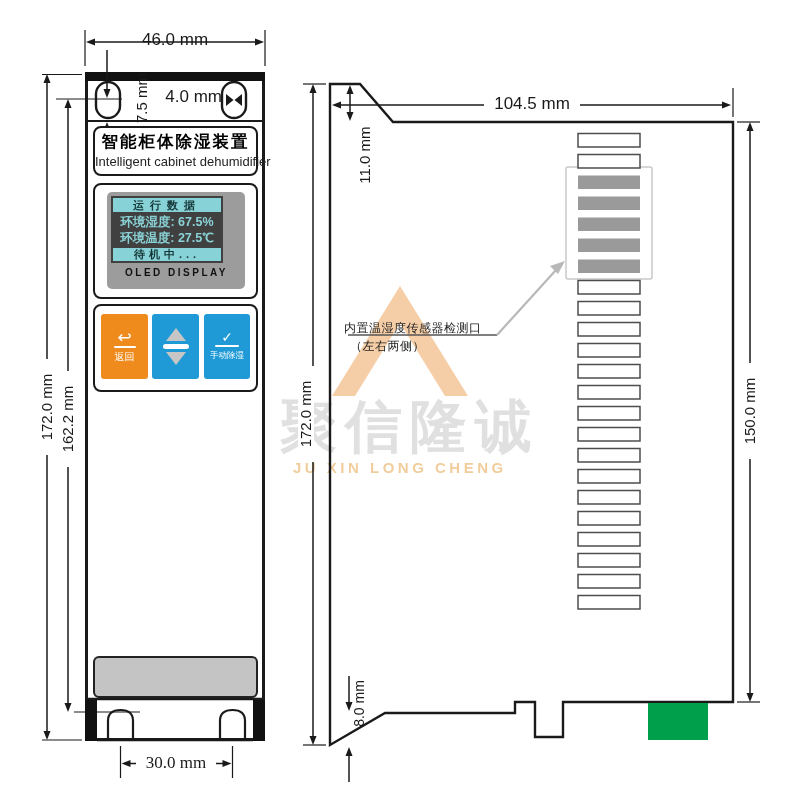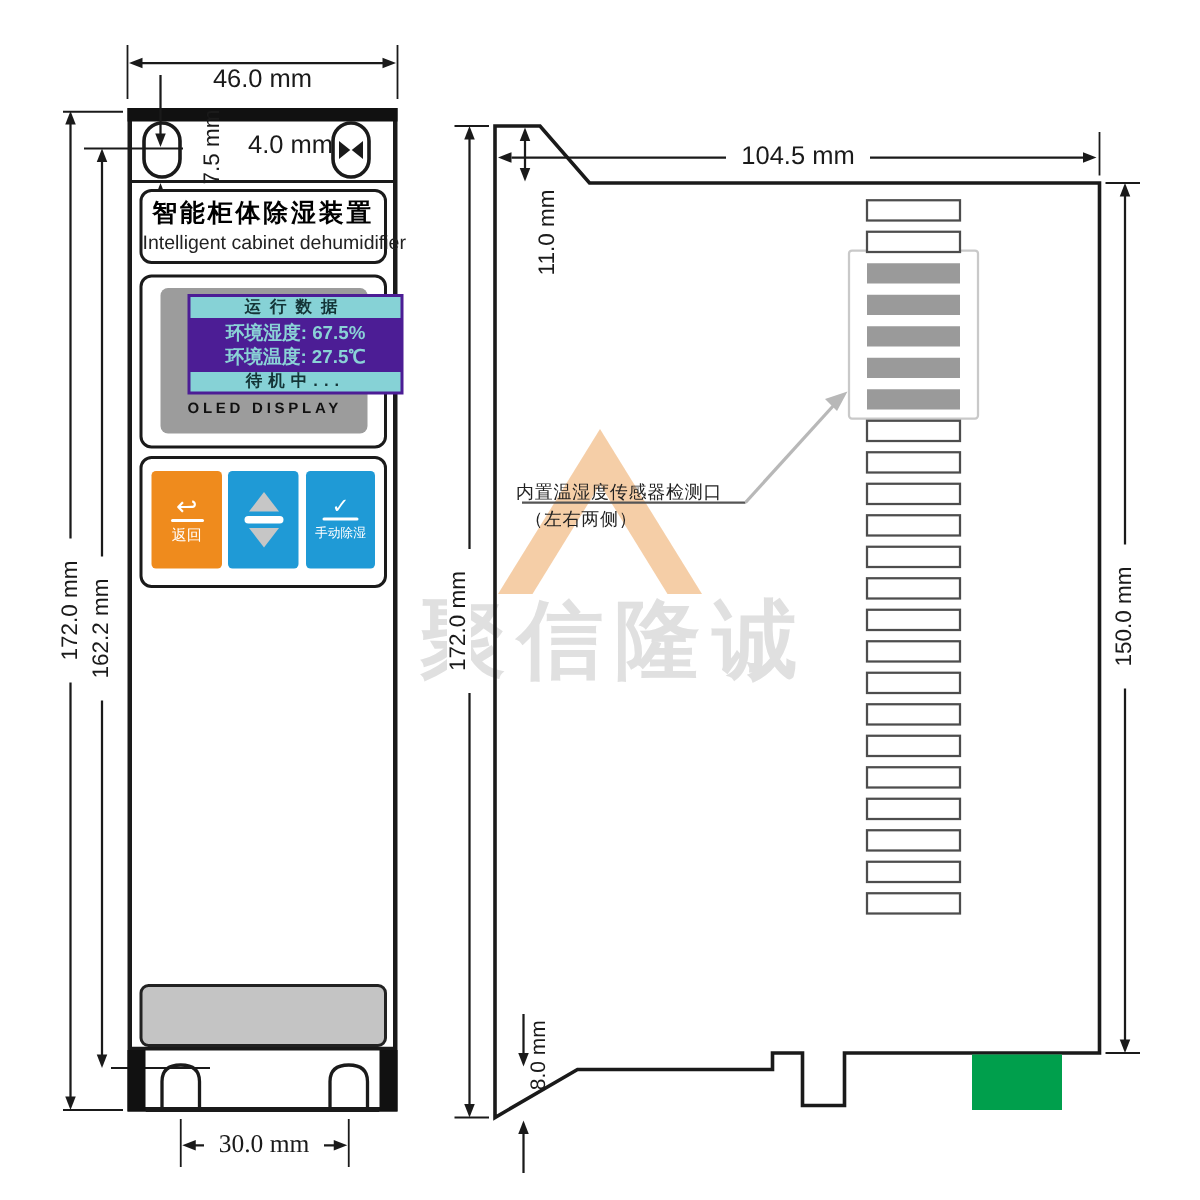--- a/index.html
+++ b/index.html
@@ -20,21 +20,21 @@
   .wm-cn{position:absolute;left:280px;top:389px;font-size:57px;font-weight:bold;
          letter-spacing:8px;color:#e0e0e0;white-space:nowrap;}
   .wm-en{position:absolute;left:293px;top:459px;font-size:15px;font-weight:bold;
          letter-spacing:3.5px;color:#f2cd9c;white-space:nowrap;}
   
   .panel{position:absolute;border:2.2px solid #1a1a1a;border-radius:8px;background:#fff;}
   #title-cn{left:95px;top:131px;width:161px;text-align:center;font-size:16.5px;font-weight:bold;
             letter-spacing:2px;color:#000000;white-space:nowrap;}
   #title-en{left:95px;top:154px;width:195px;font-size:13px;color:#222;white-space:nowrap;}
   #bezel{left:107px;top:192px;width:138px;height:97px;background:#9c9c9c;border-radius:5px;}
-  #screen{left:125px;top:196px;width:144px;height:67px;background:#4c1d95;padding:2px;}
+  #screen{left:111px;top:196px;width:112px;height:67px;background:#404040;padding:2px;}
   .lcd-bar{height:14px;background:#86d2d6;color:#143537;font-size:11px;font-weight:bold;
            text-align:center;line-height:14px;letter-spacing:6px;white-space:nowrap;}
   .lcd-row{height:16px;color:#8ad2d6;font-size:12.5px;font-weight:bold;line-height:16px;
            text-align:center;white-space:nowrap;}
   .lcd-status{height:13px;margin-top:2px;line-height:13px;letter-spacing:4px;}
   #oled-label{left:111px;top:267px;width:131px;text-align:center;font-size:10px;font-weight:bold;
               letter-spacing:2.5px;color:#111;}
   .btn{position:absolute;top:314px;height:65px;border-radius:3px;display:flex;flex-direction:column;
        align-items:center;justify-content:center;color:#fff;}
   .btn-ul{width:22px;height:2px;background:#fff;margin:1px 0 2px 0;border-radius:1px;}
@@ -55,20 +55,21 @@
 </head>
 <body>
 
 <div id="canvas">
 
   <svg id="wm-layer" class="layer">
     <polygon points="400,286 332,396 468,396" fill="#f2bd8a" opacity="0.75"></polygon>
     <polygon points="400,323 355,396 445,396" fill="#ffffff"></polygon>
   </svg>
   <div class="wm-cn el" style="z-index:1;">聚信隆诚</div>
+  <div class="wm-en el" style="z-index:1;">JU XIN LONG CHENG</div>
 
   <svg id="draw-layer" class="layer">
 
     <g>
       <rect class="ln" x="86.5" y="73.5" width="177" height="666" stroke-width="3"></rect>
       <rect x="85" y="72" width="180" height="9" fill="#111"></rect>
       <line class="ln" x1="88" y1="121" x2="262" y2="121" stroke-width="2"></line>
       <rect class="ln" x="96" y="82" width="24" height="36" rx="12" fill="#fff" stroke-width="2.4"></rect>
       <rect class="ln" x="222" y="82" width="24" height="36" rx="12" fill="#fff" stroke-width="2.4"></rect>
       <g class="ar">
@@ -172,21 +173,21 @@
       <polygon class="ar" points="750,122 746.5,131 753.5,131"></polygon>
       <polygon class="ar" points="750,702 746.5,693 753.5,693"></polygon>
 
       <line class="ln" x1="349" y1="676" x2="349" y2="703" stroke-width="1.5"></line>
       <polygon class="ar" points="349,711 345.5,702 352.5,702"></polygon>
       <line class="ln" x1="349" y1="782" x2="349" y2="755" stroke-width="1.5"></line>
       <polygon class="ar" points="349,747 345.5,756 352.5,756"></polygon>
     </g>
   </svg>
 
-  <div class="el dim" style="left:115px;top:44px;width:120px;">46.0 mm</div>
+  <div class="el dim" style="left:115px;top:31px;width:120px;">46.0 mm</div>
   <div class="el vtext" style="left:106px;top:90px;width:72px;height:16px;">7.5 mm</div>
   <div class="el dim" style="left:148px;top:88px;width:74px;text-align:right;">4.0 mm</div>
   <div class="el vtext mask" style="left:-1px;top:399px;width:96px;height:16px;">172.0 mm</div>
   <div class="el vtext mask" style="left:20px;top:411px;width:96px;height:16px;">162.2 mm</div>
   <div class="el dim mask" style="left:136px;top:754px;width:80px;font-family:Liberation Serif, serif;">30.0 mm</div>
 
   <div class="el panel" style="left:93px;top:126px;width:165px;height:50px;"></div>
   <div class="el" id="title-cn">智能柜体除湿装置</div>
   <div class="el" id="title-en">Intelligent cabinet dehumidifier</div>
 

